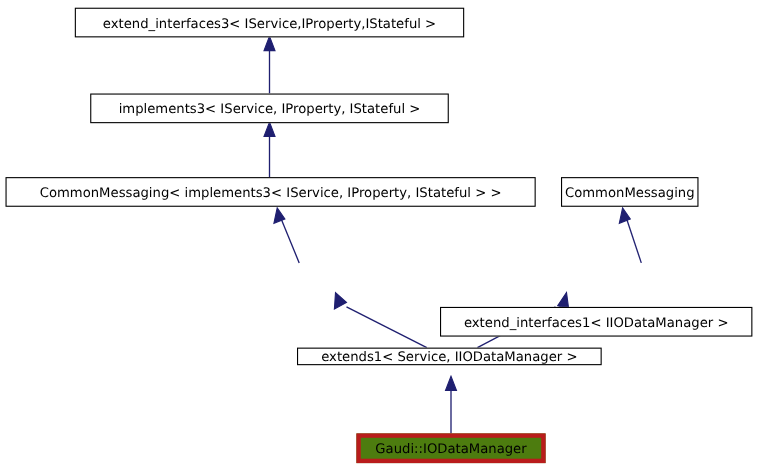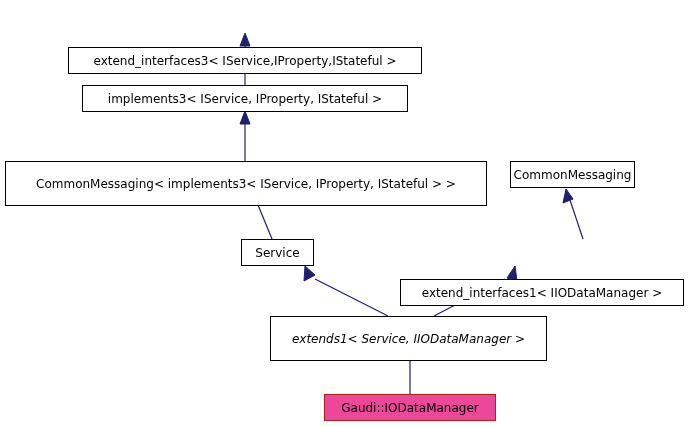--- a/index.html
+++ b/index.html
@@ -32,22 +32,22 @@
     align-items: center;
     justify-content: center;
     white-space: nowrap;
     color: #000000;
     font-size: 12px;
     line-height: 1;
     letter-spacing: 0px;
     z-index: 2;
   }
   .node.highlight {
-    background: #ec4899;
-    border: 1px solid #b91c1c;
+    background: #4d7c0f;
+    border: 4px solid #b91c1c;
   }
   .node-label {
     padding: 0 6px;
   }
 </style>
 </head>
 <body>
 
 <div id="diagram">
 
@@ -82,45 +82,42 @@
       <line x1="434" y1="316" x2="505" y2="279" stroke="#1f1f70" stroke-width="1.2"></line>
       <polygon points="515,266 507,278 517,281" fill="#1f1f70" stroke="#1f1f70" stroke-width="1"></polygon>
     </g>
 
     <g>
       <line x1="410" y1="394" x2="410" y2="353" stroke="#1f1f70" stroke-width="1.2"></line>
       <polygon points="410,342 405,355 415,355" fill="#1f1f70" stroke="#1f1f70" stroke-width="1"></polygon>
     </g>
   </svg>
 
-  <div class="node" style="left:68px; top:7px; width:354px; height:27px;margin-top:40px;">
+  <div class="node" style="left:68px; top:7px; width:354px; height:27px;">
     <span class="node-label">extend_interfaces3&lt; IService,IProperty,IStateful &gt;</span>
   </div>
 
   <div class="node" style="left:82px; top:85px; width:326px; height:27px;">
     <span class="node-label">implements3&lt; IService, IProperty, IStateful &gt;</span>
   </div>
 
-  <div class="node" style="left:5px; top:161px; width:482px; height:45px;">
+  <div class="node" style="left:5px; top:161px; width:482px; height:27px;">
     <span class="node-label">CommonMessaging&lt; implements3&lt; IService, IProperty, IStateful &gt; &gt;</span>
   </div>
 
   <div class="node" style="left:510px; top:161px; width:125px; height:27px;">
     <span class="node-label">CommonMessaging</span>
   </div>
 
-  <div class="node" style="left:241px; top:239px; width:73px; height:27px;">
-    <span class="node-label">Service</span>
-  </div>
 
   <div class="node" style="left:400px; top:239px; width:284px; height:27px;margin-top:40px;">
     <span class="node-label">extend_interfaces1&lt; IIODataManager &gt;</span>
   </div>
 
-  <div class="node" style="left:270px; top:316px; width:277px; height:45px;font-style:italic;">
+  <div class="node" style="left:270px; top:316px; width:277px; height:16px;">
     <span class="node-label">extends1&lt; Service, IIODataManager &gt;</span>
   </div>
 
   <div class="node highlight" style="left:324px; top:394px; width:172px; height:27px;">
     <span class="node-label">Gaudi::IODataManager</span>
   </div>
 
 </div>
 
 </body></html>

